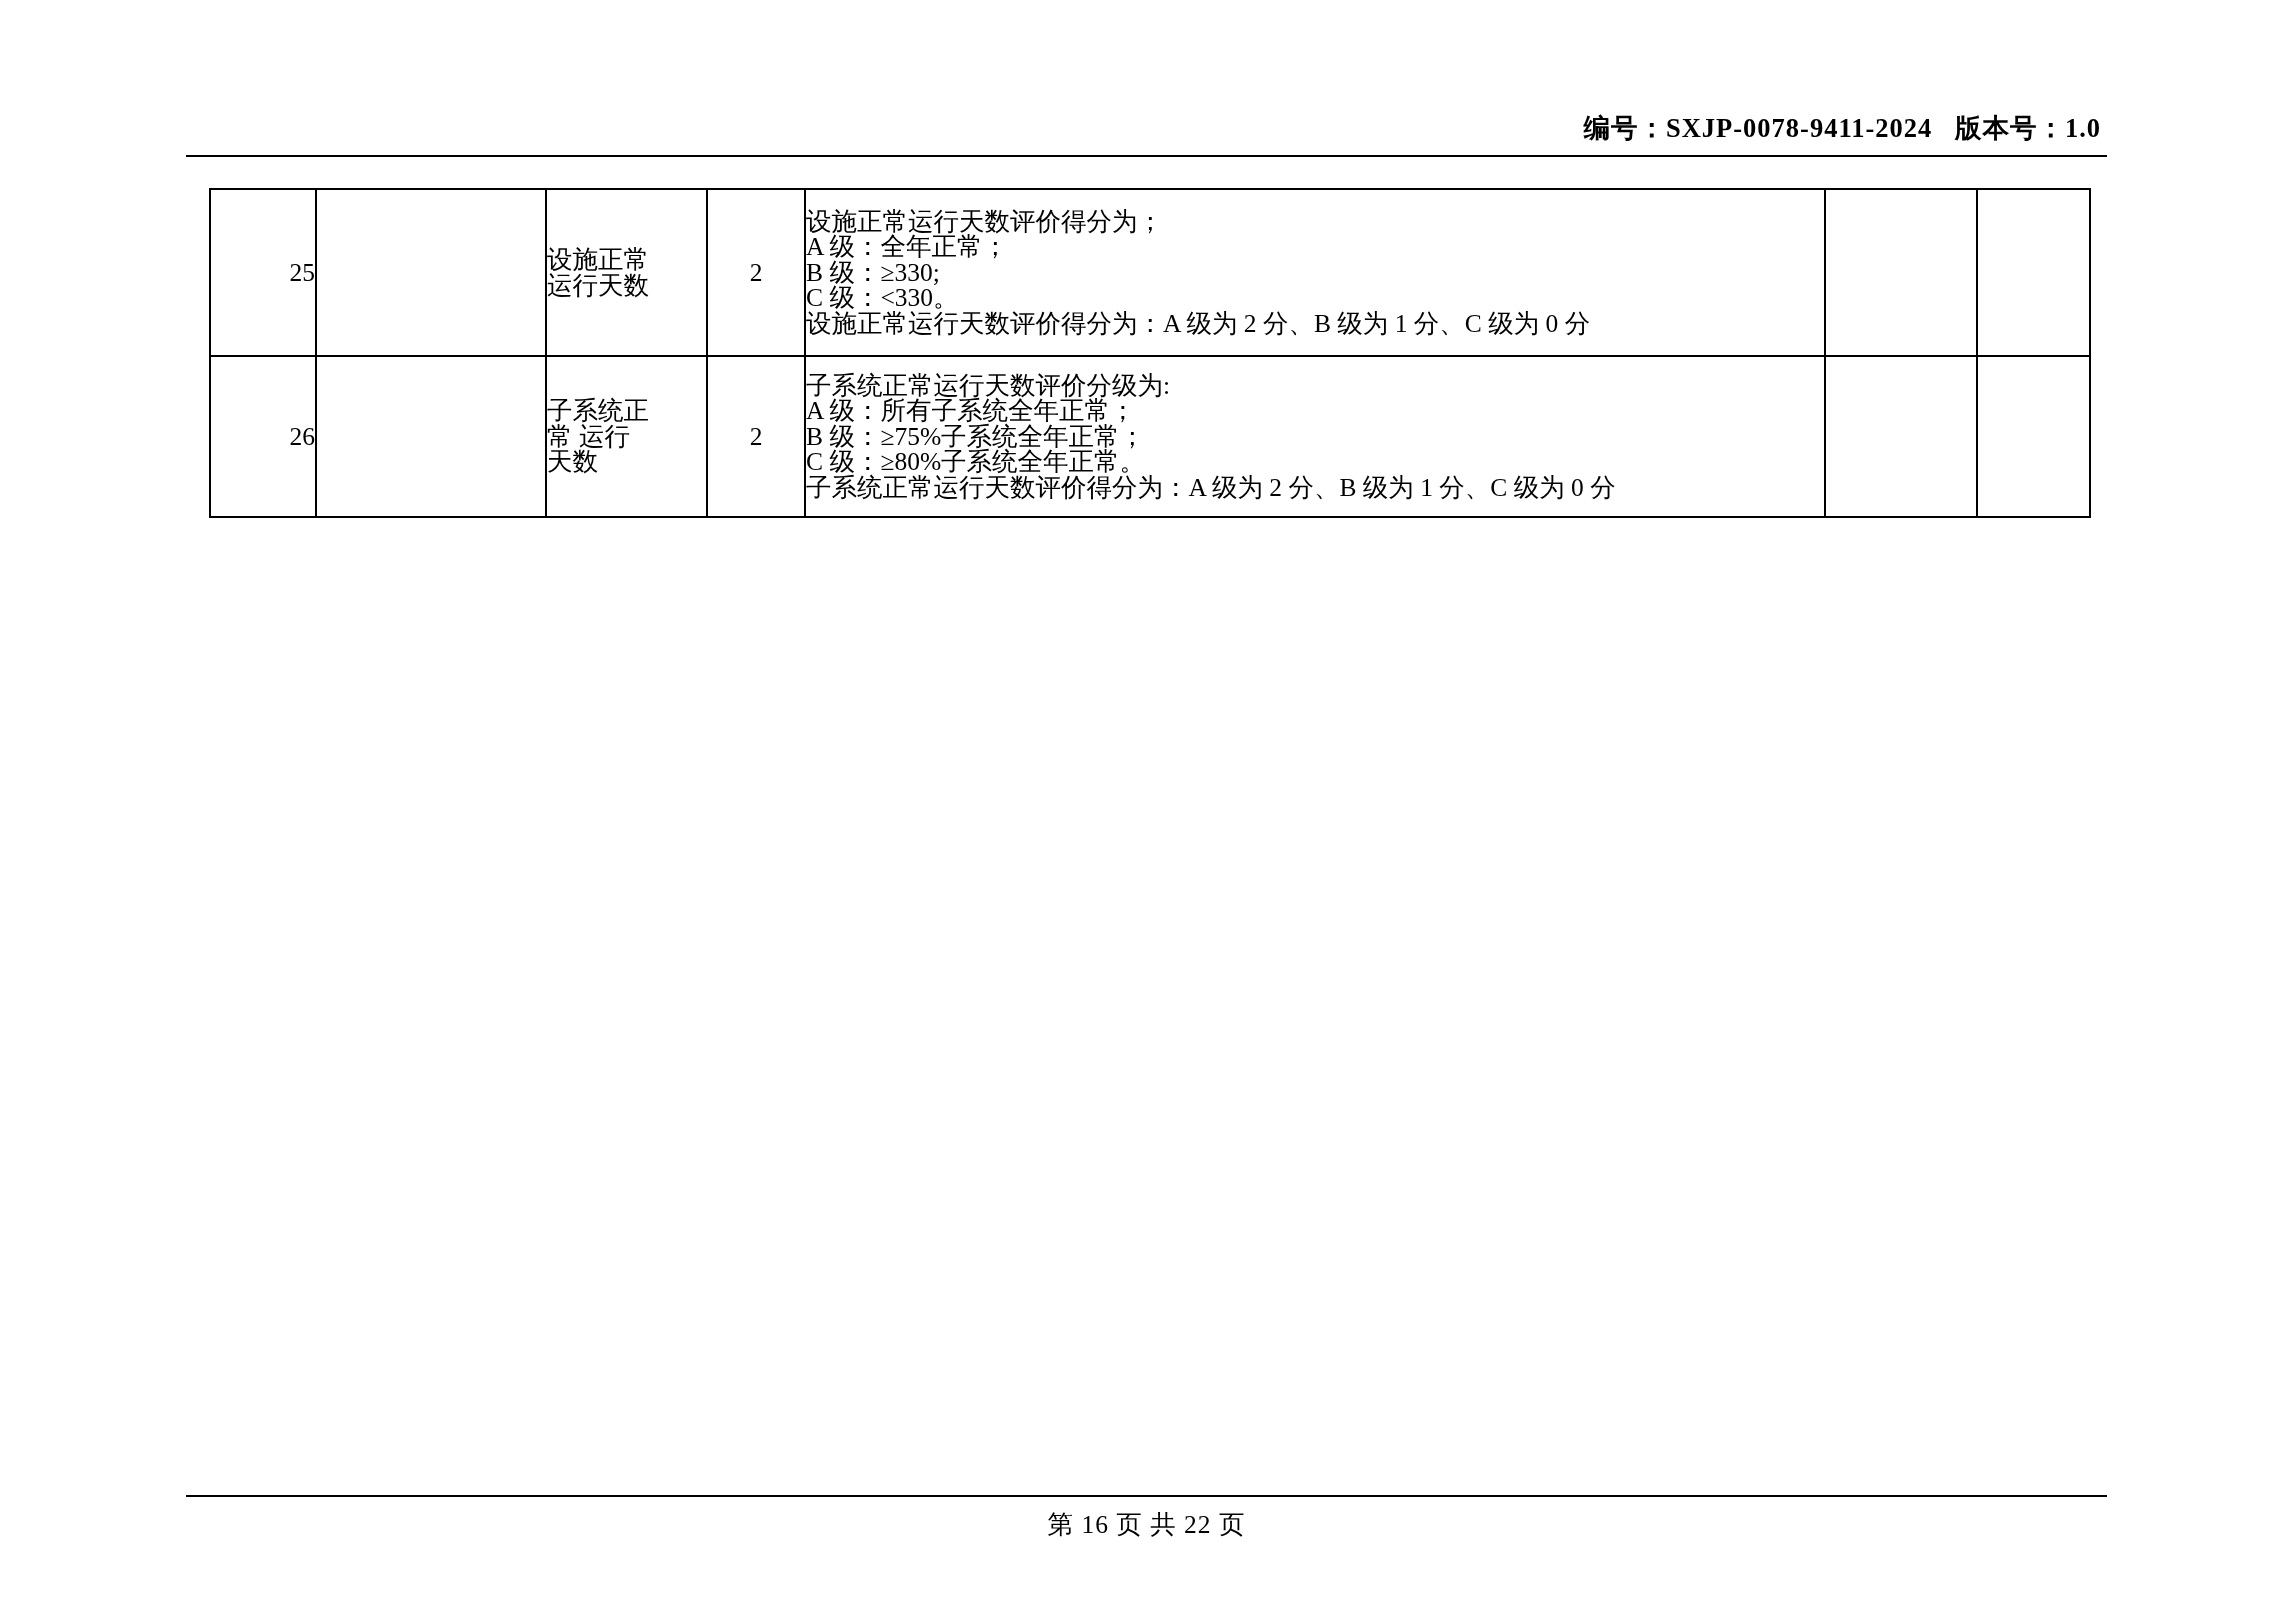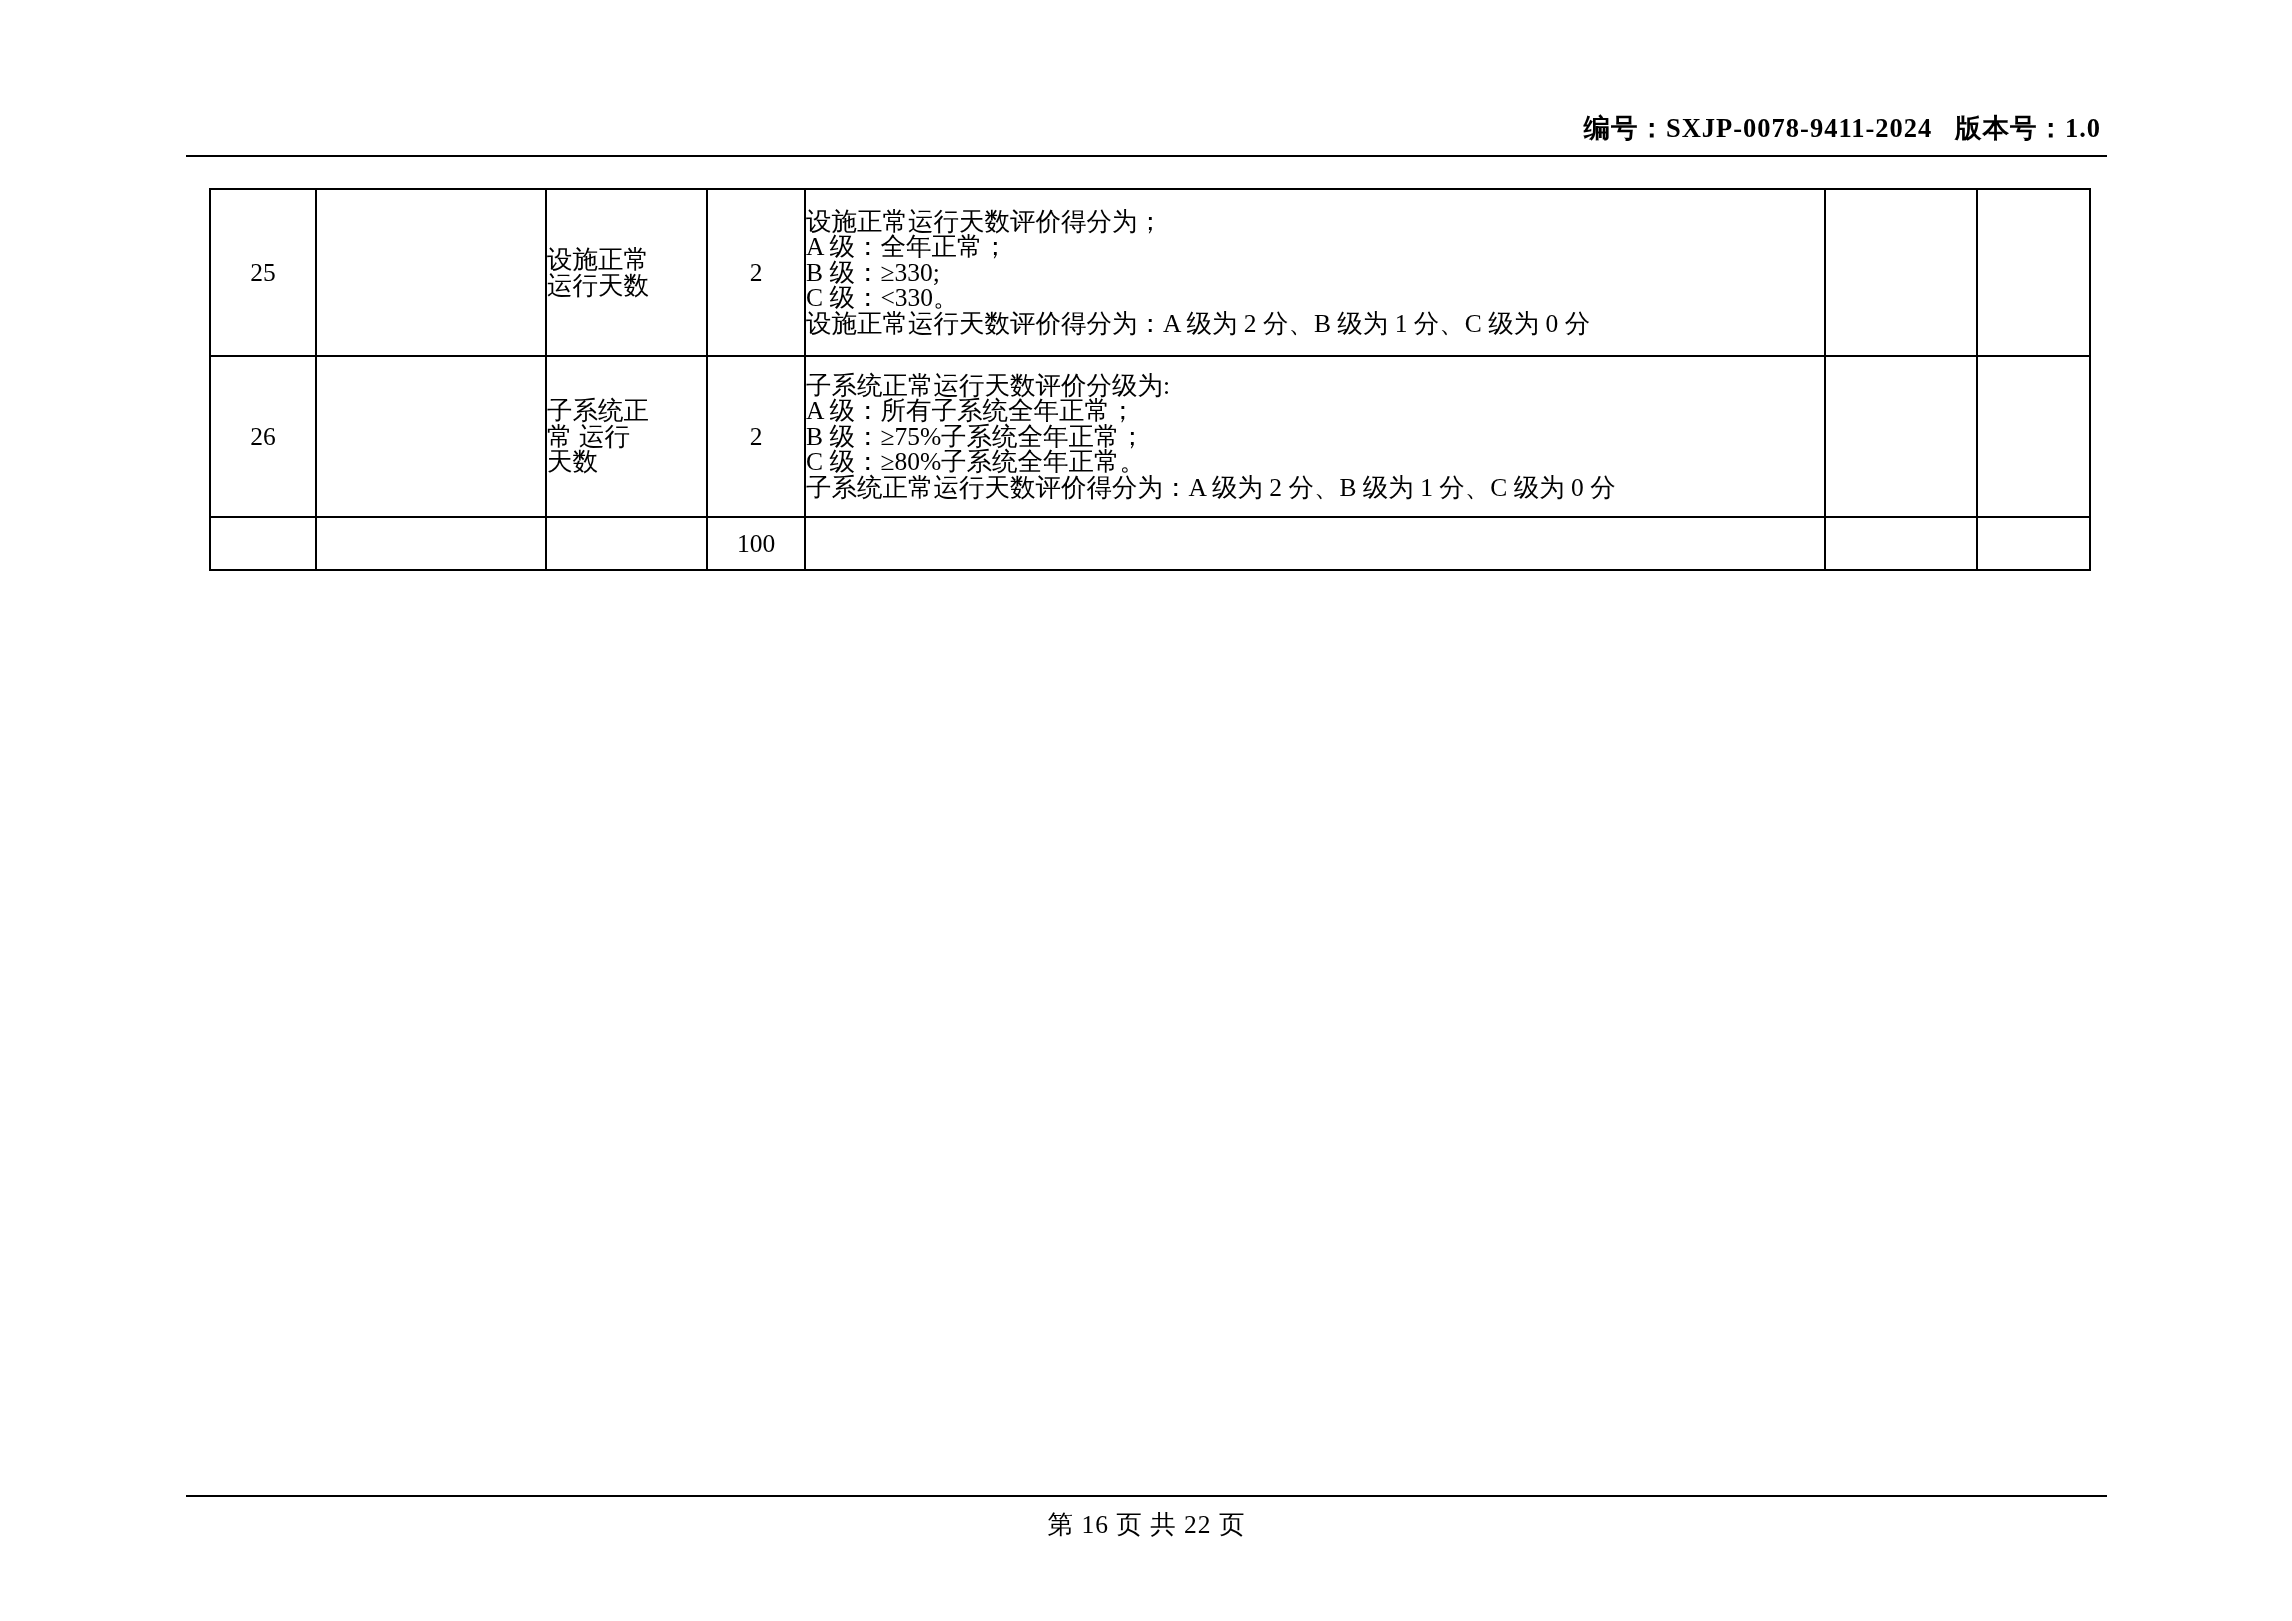--- a/index.html
+++ b/index.html
@@ -76,21 +76,21 @@
   col.c-item   { width: 161px; }
   col.c-score  { width: 98px; }
   col.c-desc   { width: 1020px; }
   col.c-self   { width: 152px; }
   col.c-check  { width: 113px; }
 
   .cell-center {
     text-align: center;
   }
   .cell-no {
-    text-align: center;
+    text-align: right;
     font-size: 26.5px;
     font-family: "Liberation Serif", serif;
   }
   .cell-item {
     text-align: left;
     font-size: 26.5px;
     line-height: 1.55;
     padding: 5.9px 13.7px;
   }
   .cell-item .just {
@@ -190,29 +190,20 @@
             <span class="line">子系统正常运行天数评价分级为:</span>
             <span class="line">A 级：所有子系统全年正常；</span>
             <span class="line">B 级：≥75%子系统全年正常；</span>
             <span class="line">C 级：≥80%子系统全年正常。</span>
             <span class="line">子系统正常运行天数评价得分为：A 级为 2 分、B 级为 1 分、C 级为 0 分</span>
           </td>
           <td class="cell-center"></td>
           <td class="cell-center"></td>
         </tr>
 
-        <tr class="row-total">
-          <td class="cell-no"></td>
-          <td class="cell-center"></td>
-          <td class="cell-center"></td>
-          <td class="cell-score">100</td>
-          <td class="cell-desc"></td>
-          <td class="cell-center"></td>
-          <td class="cell-center"></td>
-        </tr>
       </tbody>
     </table>
   </div>
 
   <div class="footer-rule"></div>
   <div class="footer">
     <span>第 16 页  共 22 页</span>
   </div>
 
 </div>

